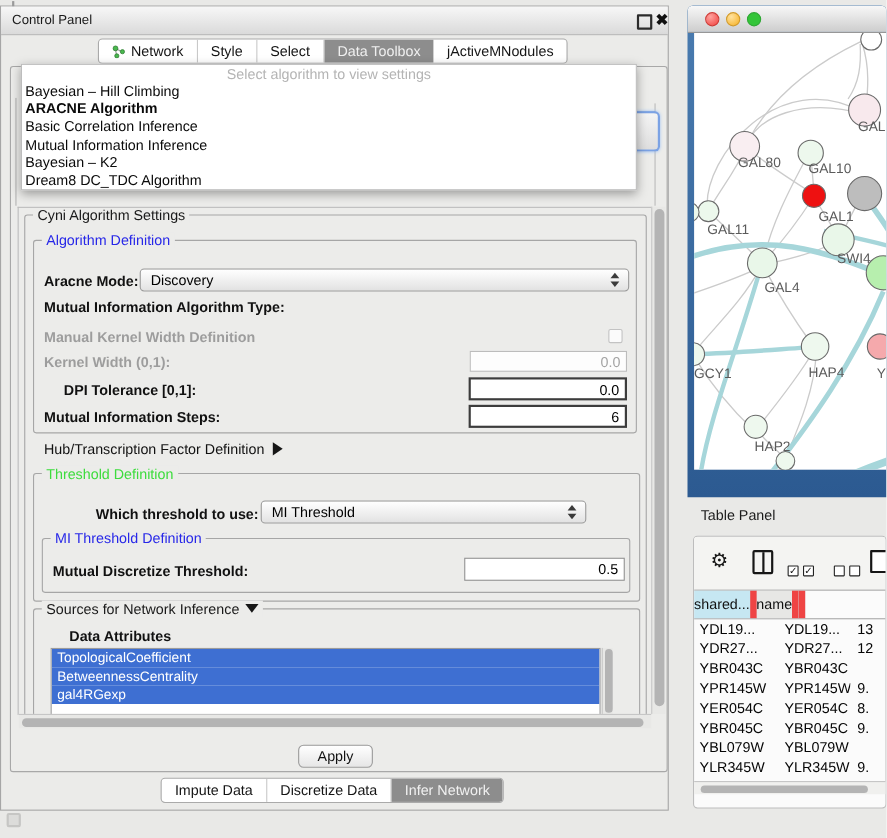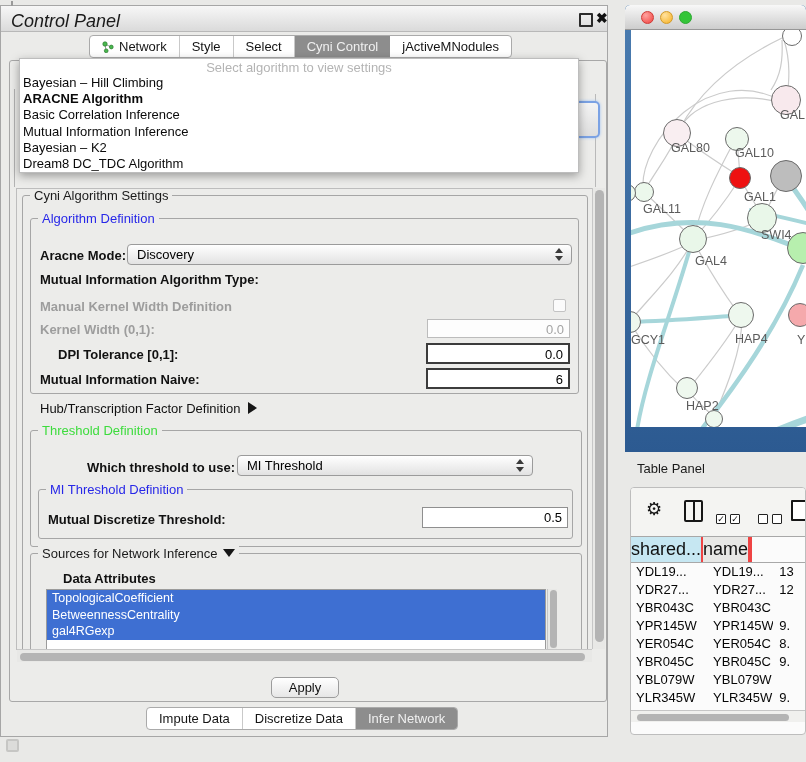--- a/index.html
+++ b/index.html
@@ -1,21 +1,21 @@
 <!DOCTYPE html>
 <html><head>
 <meta charset="utf-8">
 <style>
   html,body{margin:0;padding:0;}
   #screen{position:relative;width:806px;height:762px;background:#e9e9e7;overflow:hidden;
           font-family:"Liberation Sans",sans-serif;-webkit-font-smoothing:antialiased;}
   
   .cp{position:absolute;left:0;top:5px;width:608px;height:732px;background:#ebebe9;border:1px solid #a6a6a6;box-sizing:border-box;}
   .cp-titlebar{position:absolute;left:0;top:0;width:100%;height:26px;background:linear-gradient(#f7f7f7,#dadada);border-bottom:1px solid #b8b8b8;box-sizing:border-box;}
-  .cp-title{position:absolute;left:10px;top:5px;font-size:18px;color:#1a1a1a;font-style:italic;}
+  .cp-title{position:absolute;left:10px;top:5px;font-size:12px;color:#1a1a1a;}
   .float-ico{position:absolute;left:578px;top:7px;width:10px;height:10px;border:2px solid #2b2b2b;border-radius:1px;}
   .close-ico{position:absolute;left:595px;top:4px;font-size:14px;font-weight:700;color:#111;}
   .notch{position:absolute;left:10px;top:-5px;width:2px;height:5px;background:#9a9a9a;}
   
   .tabbar{position:absolute;display:flex;background:#fff;border:1px solid #aaa;border-radius:4px;height:23px;box-sizing:border-box;align-items:stretch;overflow:hidden;}
   .tabbar-top{left:88px;top:29px;}
   .tabbar-bottom{left:145px;top:701px;}
   .tab{display:flex;align-items:center;gap:5px;padding:0 12px;font-size:13px;color:#141414;border-right:1px solid #c9c9c9;white-space:nowrap;}
   .tab:last-child{border-right:none;}
   .tab.selected{background:#8d8d8d;color:#f0f0f0;border-right:none;}
@@ -74,21 +74,21 @@
   
   .tp-title{position:absolute;left:637px;top:461px;font-size:13px;color:#1a1a1a;}
   .tpanel{position:absolute;left:630px;top:487px;width:176px;height:248px;background:#fbfbfb;border:1px solid #bdbdbd;border-radius:4px;box-sizing:border-box;overflow:hidden;}
   .tp-toolbar{position:absolute;left:0;top:0;width:100%;height:48px;background:#f4f4f2;}
   .gear-ico{position:absolute;left:15px;top:11px;font-size:18px;color:#161616;line-height:20px;}
   .cols-ico{position:absolute;left:53px;top:12px;width:15px;height:18px;border:2px solid #161616;border-radius:2px;box-sizing:content-box;}
   .cols-ico::after{content:"";position:absolute;left:6.5px;top:0;width:2px;height:18px;background:#161616;}
   .cb{position:absolute;width:10px;height:10px;border:1.5px solid #222;border-radius:1px;box-sizing:border-box;font-size:9px;line-height:8px;text-align:center;color:#111;background:#fff;}
   .doc-ico{position:absolute;left:160px;top:12px;width:13px;height:17px;border:2px solid #161616;border-radius:1px;background:#fff;}
   .tp-header{position:absolute;left:0px;top:48px;width:100%;height:27px;display:flex;border-top:1px solid #a8a8a8;border-bottom:1px solid #a8a8a8;box-sizing:border-box;}
-  .tp-hcell{height:100%;background:#e7e7e5;border-right:2px solid #ef4444;box-sizing:border-box;font-size:18px;color:#111;display:flex;align-items:center;justify-content:center;}
+  .tp-hcell{height:100%;background:#e7e7e5;border-right:6px solid #ef4444;box-sizing:border-box;font-size:13px;color:#111;display:flex;align-items:center;justify-content:center;}
   .tp-hcell.hl{background:#c6e7f2;}
   .tp-rows{position:absolute;left:0;top:75px;width:100%;}
   .tp-row{display:flex;height:18px;}
   .tp-cell{font-size:13px;color:#060606;white-space:nowrap;overflow:hidden;box-sizing:border-box;line-height:18px;}
   .tp-c1{width:78px;padding-left:5px;}
   .tp-c2{width:66px;padding-left:5px;}
   .tp-c3{width:32px;padding-left:6px;}
 </style>
 </head>
 <body>
@@ -123,21 +123,21 @@
           <span>Style</span>
         </div>
 
         <div class="tab">
 
           <span>Select</span>
         </div>
 
         <div class="tab selected">
 
-          <span>Cyni Control</span>
+          <span>Data Toolbox</span>
         </div>
 
         <div class="tab">
 
           <span>jActiveMNodules</span>
         </div>
       </div>
 
     <div class="content"></div>
 
@@ -177,21 +177,21 @@
         <span class="val">Discovery</span>
         <span class="spin"></span>
       </div>
       <span class="lbl" style="left:23px;top:83px;">Mutual Information Algorithm Type:</span>
       <span class="lbl dis" style="left:23px;top:110px;">Manual Kernel Width Definition</span>
       <span class="chk" style="left:536px;top:110px;"></span>
       <span class="lbl dis" style="left:23px;top:133px;">Kernel Width (0,1):</span>
       <div class="fld dim" style="left:410px;top:130px;width:143px;height:19px;">0.0</div>
       <span class="lbl" style="left:23px;top:158px;padding-left:18px;">DPI Tolerance [0,1]:</span>
       <div class="fld strong" style="left:409px;top:154px;width:144px;height:21px;">0.0</div>
-      <span class="lbl" style="left:23px;top:183px;">Mutual Information Naive:</span>
+      <span class="lbl" style="left:23px;top:183px;">Mutual Information Steps:</span>
       <div class="fld strong" style="left:409px;top:179px;width:144px;height:21px;">6</div>
 
       <span class="lbl plain" style="left:23px;top:212px;">
         <span>Hub/Transcription Factor Definition</span><span class="tri-right"></span>
       </span>
 
       <div class="group" style="left:13px;top:241px;width:552px;height:117px;">
         <span class="gtitle green">Threshold Definition</span>
       </div>
       <span class="lbl" style="left:70px;top:271px;">Which threshold to use:</span>

